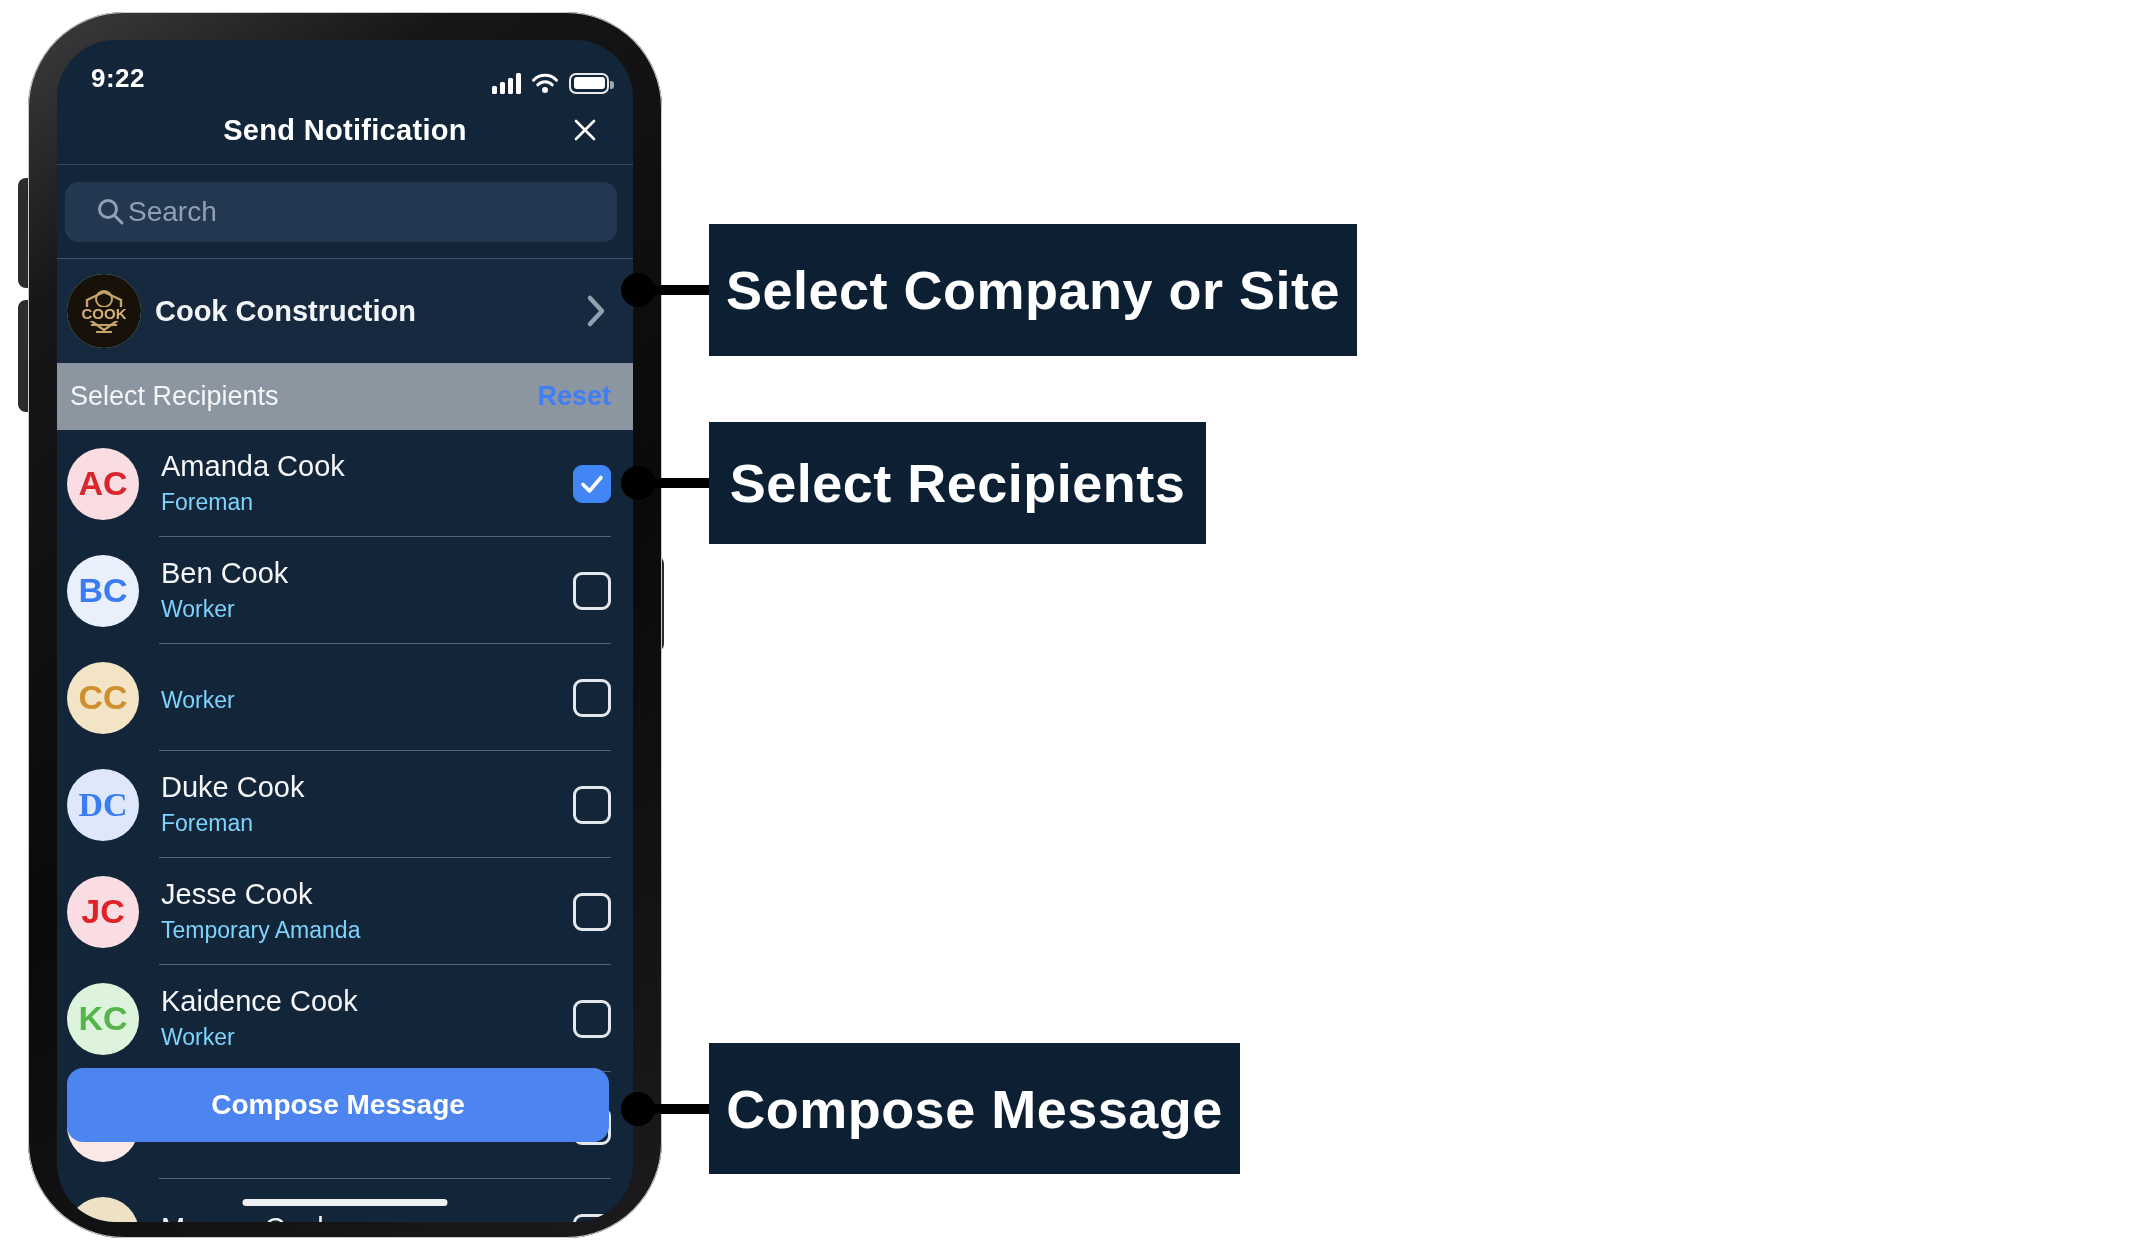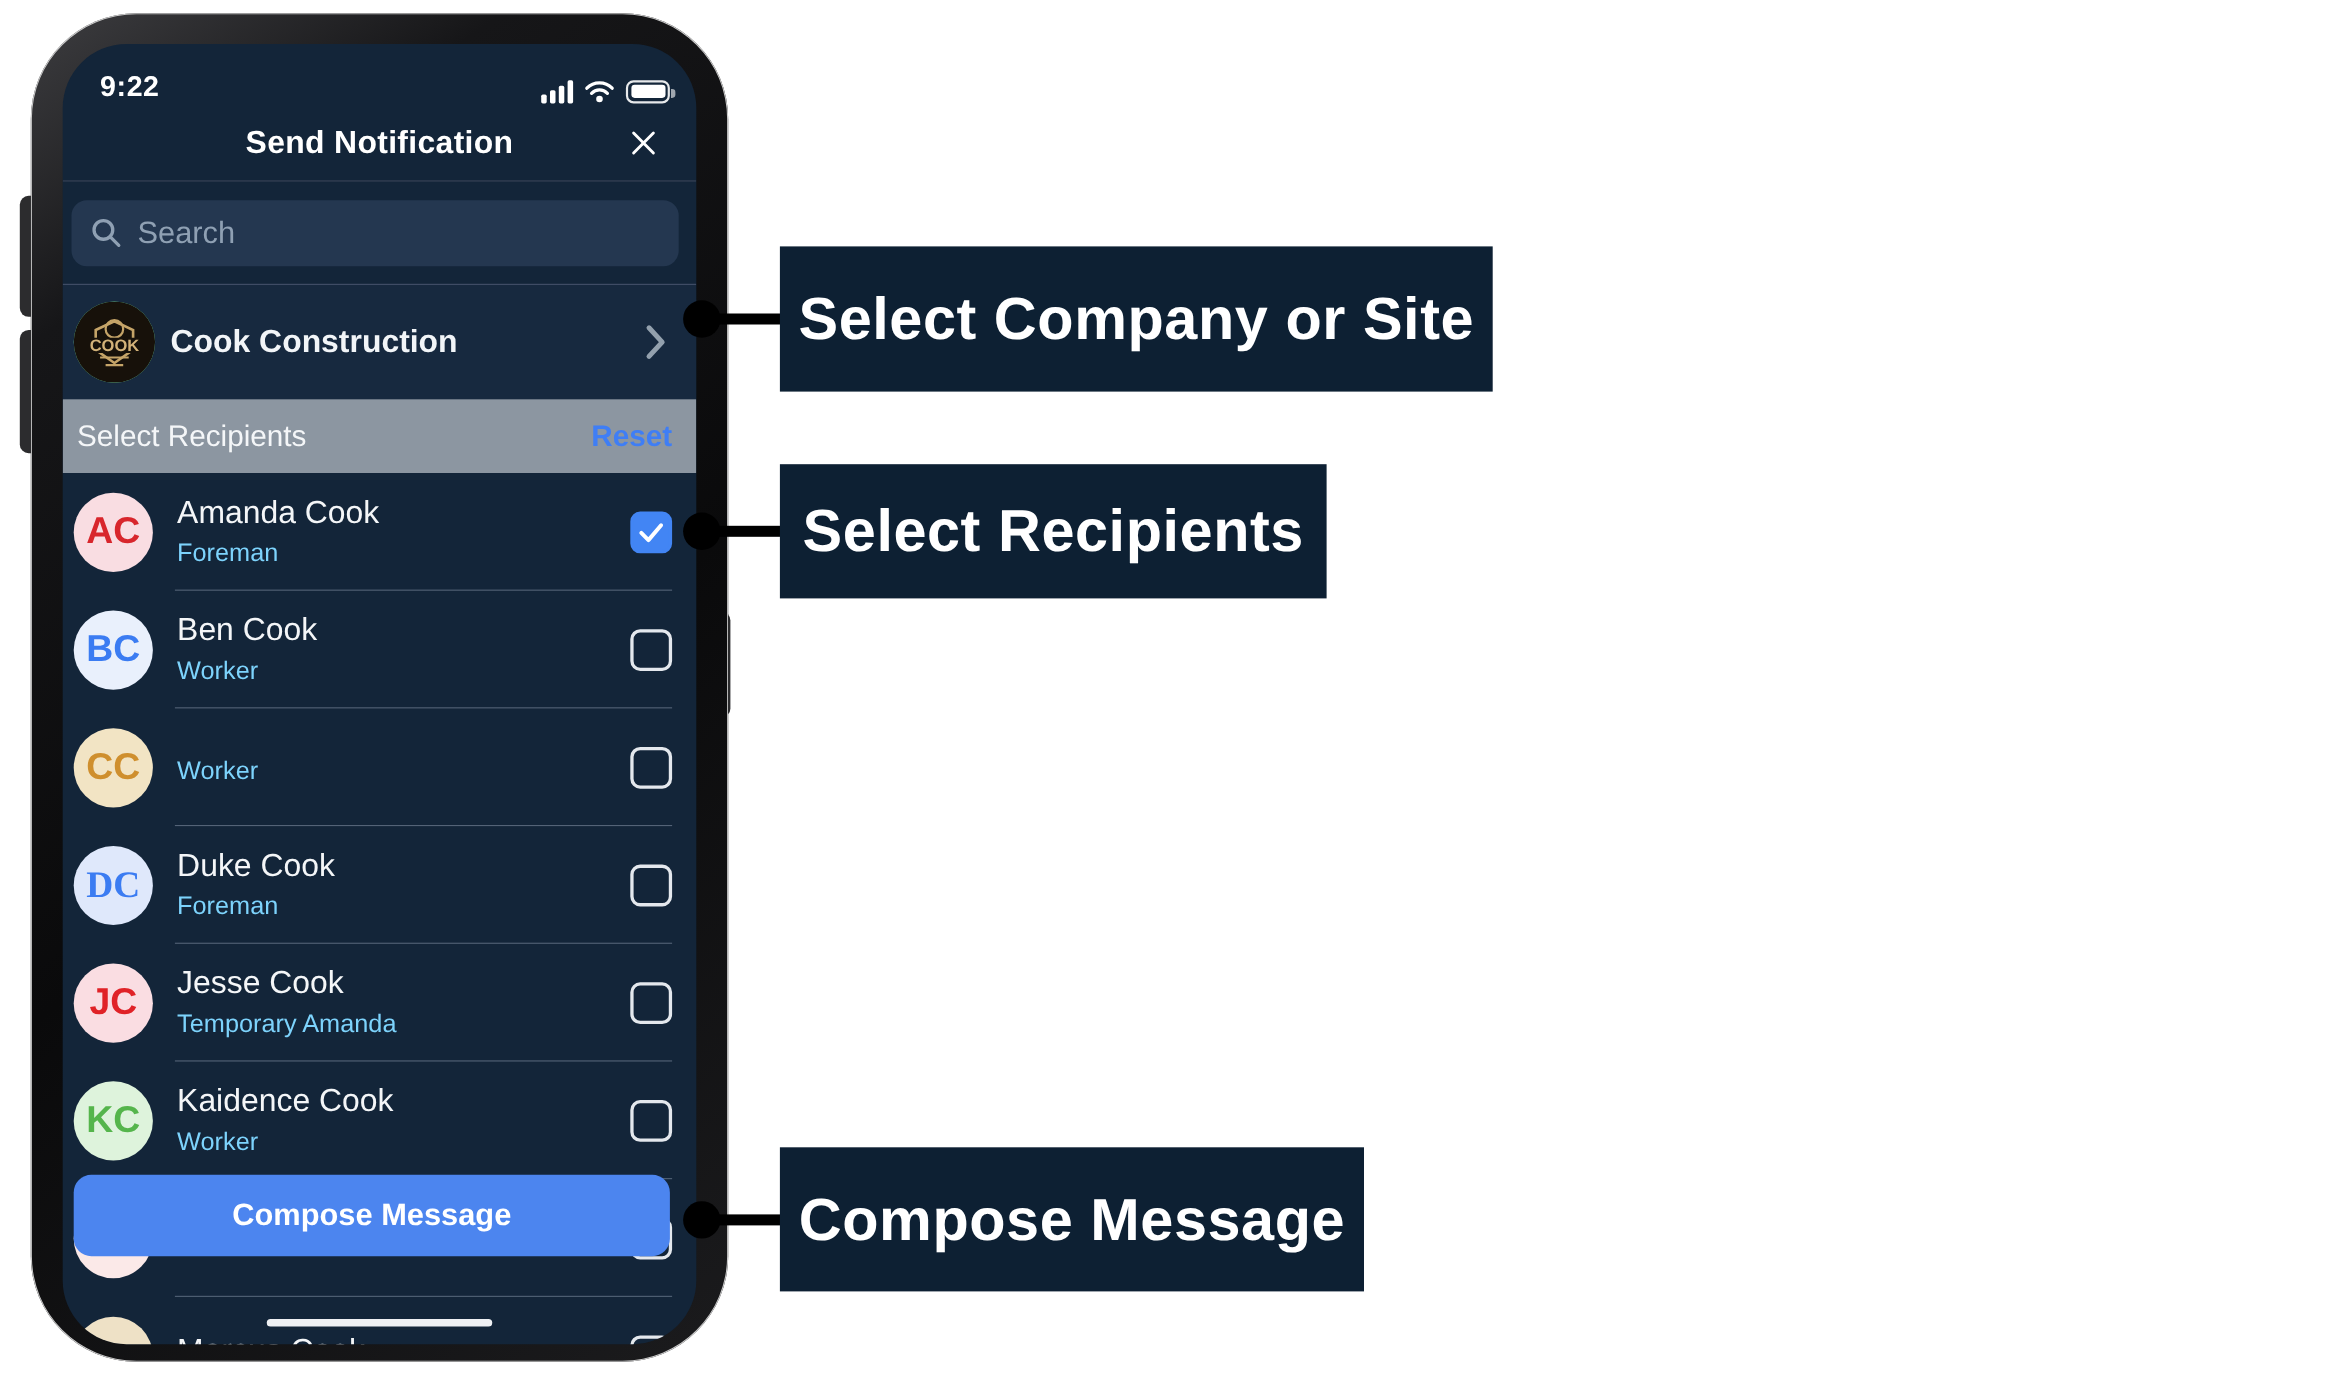--- a/index.html
+++ b/index.html
@@ -37,21 +37,21 @@
   
   .app-header{height:69px;position:relative;display:flex;align-items:center;justify-content:center;
     border-bottom:1.5px solid #3a4559;flex:0 0 auto;}
   .app-title{font-size:29px;font-weight:700;color:#ffffff;letter-spacing:.3px;}
   .close-btn{position:absolute;right:28px;top:50%;transform:translateY(-50%);width:40px;height:40px;
     display:flex;align-items:center;justify-content:center;cursor:pointer;}
 
   
   .search-section{padding:17px 16px 16px 8px;flex:0 0 auto;}
   .search-field{height:60px;background:#243750;border-radius:14px;display:flex;align-items:center;
-    padding:0 16px;gap:12px;}
+    padding:0 30px;gap:1px;}
   .search-placeholder{font-size:28px;color:#8fa0b3;}
 
   
   .company-row{height:105px;background:#17293f;border-top:1.5px solid #44506a;
     display:flex;align-items:center;padding:0 26px 0 10px;flex:0 0 auto;cursor:pointer;}
   .company-logo{width:74px;height:74px;border-radius:50%;background:#86efac;flex:0 0 auto;
     display:flex;align-items:center;justify-content:center;}
   .company-name{margin-left:14px;font-size:29px;color:#f2f5f8;flex:1;font-weight:bold;}
 
   

